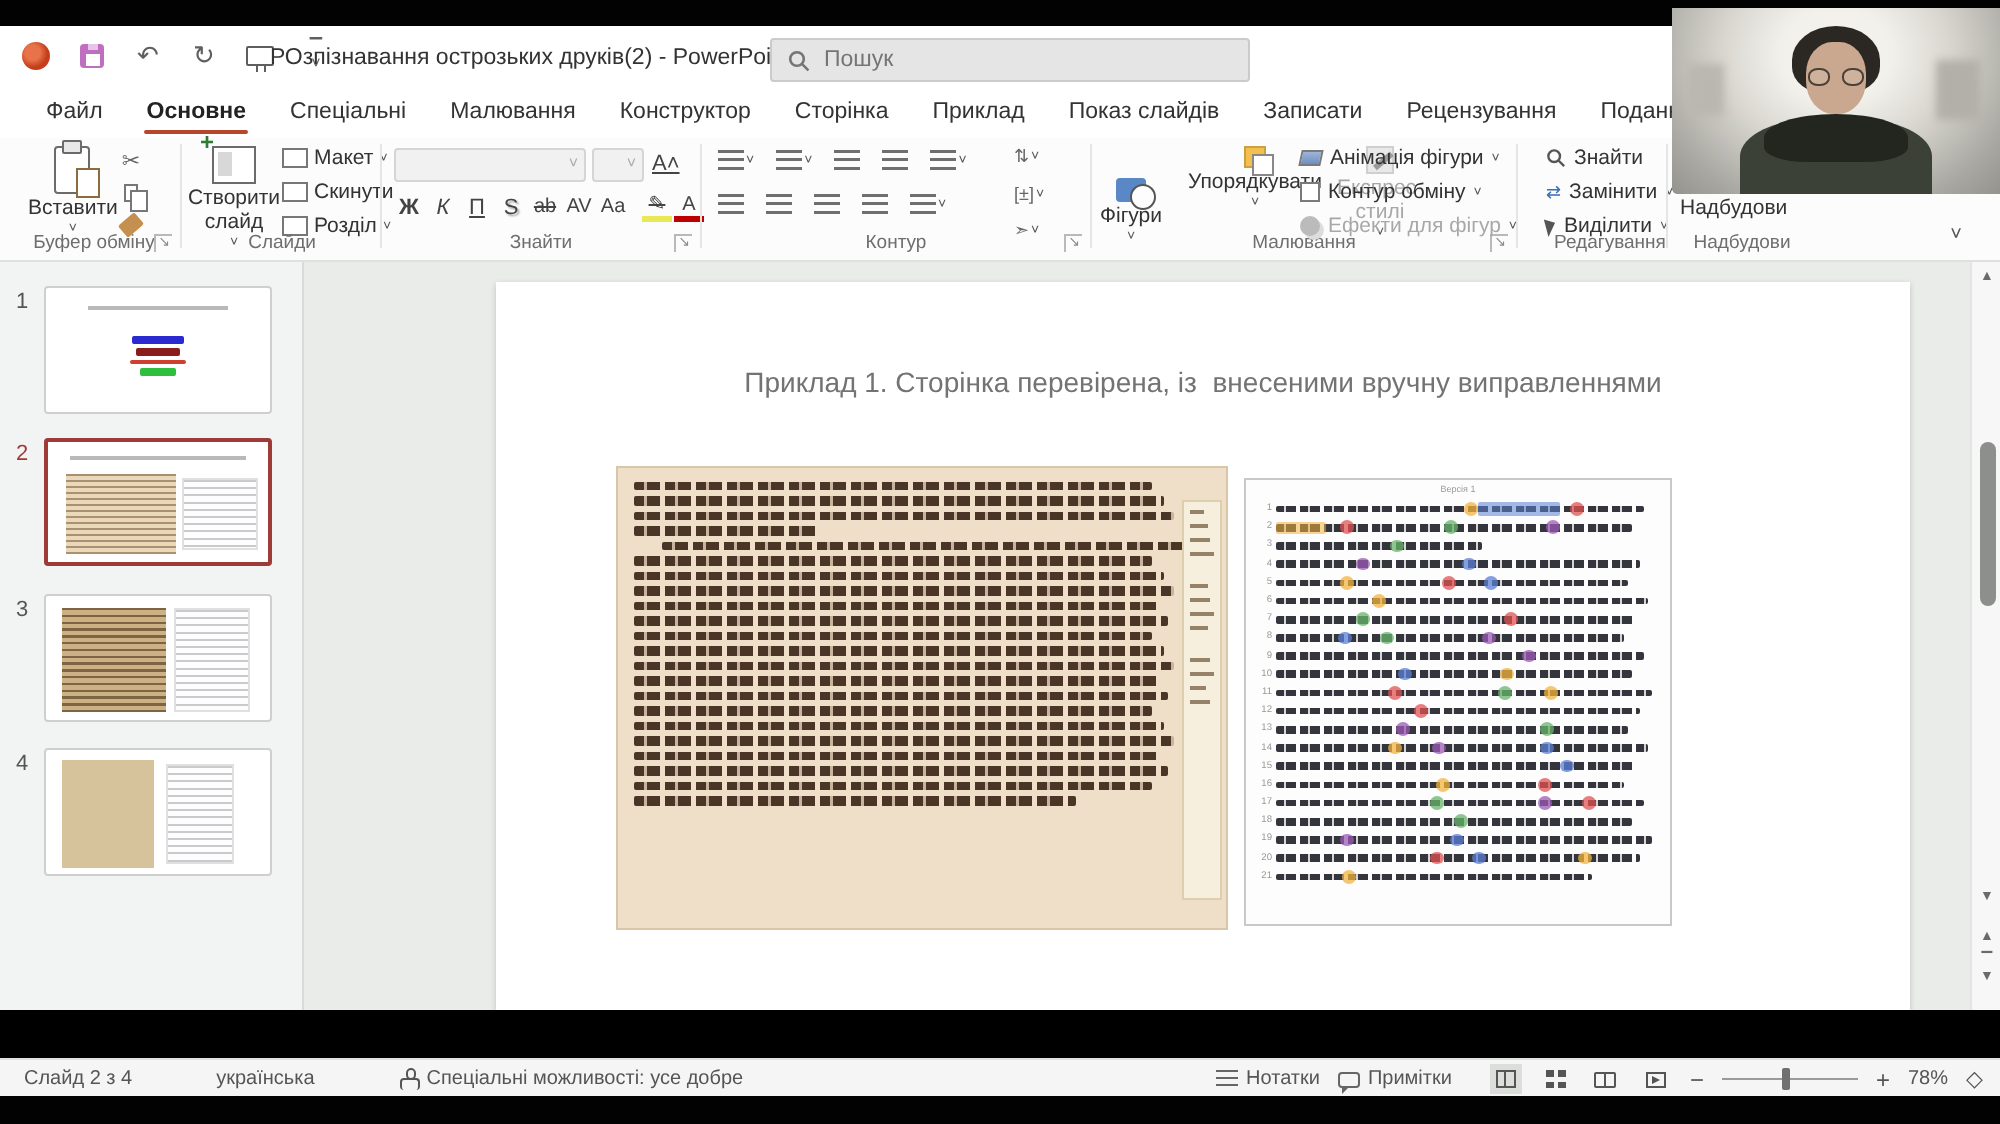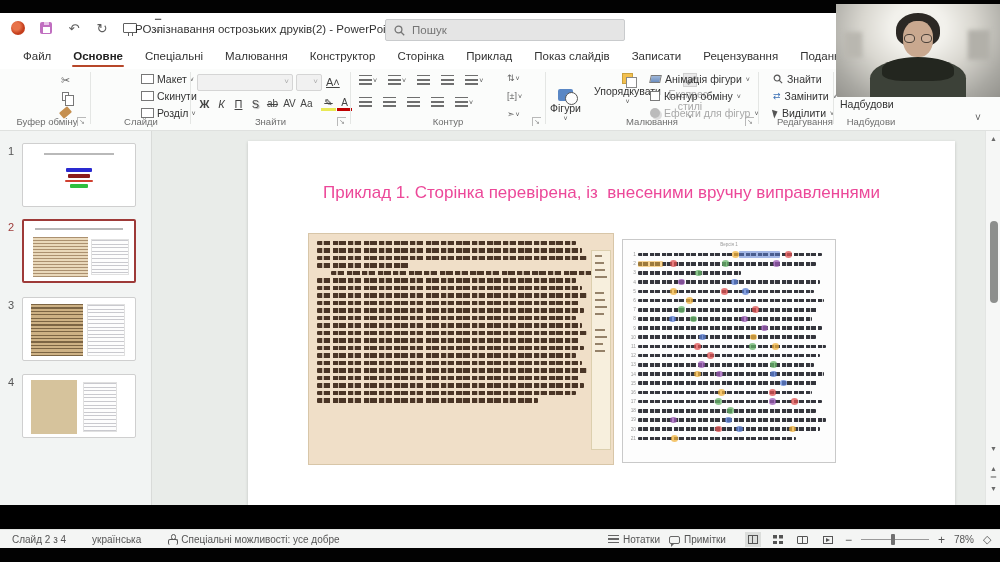--- a/index.html
+++ b/index.html
@@ -96,21 +96,21 @@
   .thumb-box { width:114px; height:64px; background:#fff; border:1px solid #cfcfcf; border-radius:2px; position:relative; overflow:hidden; }
   .thumb-box.sel { border:2px solid #9e3a38; }
   .t-title { position:absolute; left:10%; top:9px; width:80%; height:2px; background:#b9b9b9; }
   .t-bar { position:absolute; left:50%; transform:translateX(-50%); border-radius:1px; }
   .t-beige { position:absolute; background:#e9d8ba; background-image:repeating-linear-gradient(rgba(120,85,50,.55) 0 1px, transparent 1px 3px); }
   .t-white { position:absolute; background:#fdfdfd; border:1px solid #e0e0e0; background-image:repeating-linear-gradient(rgba(150,150,160,.5) 0 1px, transparent 1px 3.6px); }
   .t-dark  { position:absolute; background:#cdb184; background-image:repeating-linear-gradient(rgba(70,50,25,.6) 0 1.2px, transparent 1.2px 3.4px); }
 
   #editor { position:absolute; left:153px; top:0; width:832px; height:374px; }
   #canvas { position:absolute; left:95px; top:10px; width:707px; height:364px; background:#fff; box-shadow:0 1px 3px rgba(0,0,0,.18); }
-  #slide-title { position:absolute; left:0; top:42px; width:100%; text-align:center; font-size:17px; color:#ec4899; white-space:pre; }
+  #slide-title { position:absolute; left:0; top:42px; width:100%; text-align:center; font-size:14px; color:#737373; white-space:pre; }
 
   #img-left { position:absolute; left:60px; top:92px; width:306px; height:232px; background:#f0dfc8; border:1px solid #d8c6a8; padding:7px 26px 7px 8px; overflow:hidden; }
   .ms-line { height:4.4px; margin-bottom:3.1px; background:repeating-linear-gradient(90deg, #4a3526 0 5px, rgba(74,53,38,.25) 5px 6.5px, #4a3526 6.5px 13px, transparent 13px 15.5px); border-radius:1px; }
   #ms-margin { position:absolute; right:2px; top:16px; bottom:14px; width:20px; background:#f7efdd; border:1px solid #dccfae; padding:4px 3px; }
   .ms-note { height:2px; margin-bottom:5px; background:#6b5437; opacity:.7; }
 
   #img-right { position:absolute; left:374px; top:98px; width:214px; height:224px; background:#fdfdfd; border:1px solid #c9c9c9; padding:10px 8px 6px 6px; overflow:hidden; }
   #rp-header { position:absolute; left:0; top:2px; width:100%; text-align:center; font-size:4.5px; color:#999; }
   .rp-line { display:flex; align-items:center; height:9.2px; }
   .rp-num { width:9px; font-size:4.8px; color:#999; text-align:right; padding-right:2px; flex:none; }
@@ -120,21 +120,21 @@
 
   
   #vscroll { position:absolute; left:985px; top:0; width:15px; height:374px; background:#f6f7f6; border-left:1px solid #e3e5e3; }
   .sc-arrow { position:absolute; left:0; width:15px; height:12px; color:#6a6a6a; font-size:7px; text-align:center; line-height:12px; cursor:pointer; }
   #sc-thumb { position:absolute; left:3.5px; top:90px; width:8px; height:82px; background:#8d8f8d; border-radius:4px; cursor:pointer; }
 
   
   #notesbar { left:153px; top:505px; width:847px; height:24px; background:#f0f2ef; border-top:1px solid #d7dad7; }
   #notesbar span { display:inline-block; margin:5px 0 0 10px; font-size:11px; color:#555; }
   #statusbar { left:0; top:529px; width:1000px; height:19px; background:#f4f5f4; border-top:1px solid #e0e2e0; font-size:10px; color:#555; }
-  .sb-left { position:absolute; left:12px; top:0; height:19px; display:flex; align-items:center; gap:26px; }
+  .sb-left { position:absolute; left:12px; top:0; height:19px; display:flex; align-items:center; gap:42px; }
   .sb-item { display:flex; align-items:center; gap:4px; cursor:pointer; white-space:nowrap; }
   .sb-right { position:absolute; right:6px; top:0; height:19px; display:flex; align-items:center; gap:9px; }
   .view-ic { width:16px; height:15px; display:flex; align-items:center; justify-content:center; cursor:pointer; }
   .view-ic.sel { background:#dcdedc; }
   .vi-norm { width:10px; height:9px; border:1.2px solid #555; position:relative; }
   .vi-norm::after { content:""; position:absolute; left:0; top:0; width:3px; height:100%; border-right:1.2px solid #555; }
   .vi-grid { width:10px; height:9px; background:
       linear-gradient(#555,#555) 0 0/4px 3.5px no-repeat,
       linear-gradient(#555,#555) 6px 0/4px 3.5px no-repeat,
       linear-gradient(#555,#555) 0 5.5px/4px 3.5px no-repeat,
@@ -204,35 +204,45 @@
         <li>Записати</li>
         <li>Рецензування</li>
         <li>Подання</li>
         <li>Довідка</li>
       </ul>
   </div>
 
   <div class="abs" id="ribbon">
 
     <div class="rgroup" style="left:6px; width:82px;">
+      <div class="bigbtn" style="position:absolute; left:8px; top:0;">
+        <span class="clip-ic"></span>
+        <span>Вставити</span>
+        <span class="caret">˅</span>
+      </div>
       <div class="cutcol" style="position:absolute; left:52px; top:0;">
         <span class="mini">✂</span>
         <span class="mini">
             <span class="ic-copy"></span>
           </span>
         <span class="mini">
             <span class="ic-brush"></span>
           </span>
       </div>
       <div class="glabel">Буфер обміну</div>
       <div class="launcher">↘</div>
     </div>
     <div class="sep" style="left:90px;"></div>
 
     <div class="rgroup" style="left:93px; width:96px;">
+      <div class="bigbtn" style="position:absolute; left:2px; top:0; width:44px;">
+        <span class="newslide-ic"></span>
+        <span>Створити слайд</span>
+        <span class="caret">˅</span>
+      </div>
       <div style="position:absolute; left:48px; top:4px; display:flex; flex-direction:column; gap:5px;">
         <span class="smallrow">
             <span class="lay-ic"></span>
             <span>Макет</span>
             <span class="caret">˅</span>
           </span>
         <span class="smallrow">
             <span class="lay-ic"></span>
             <span>Скинути</span>
           </span>

